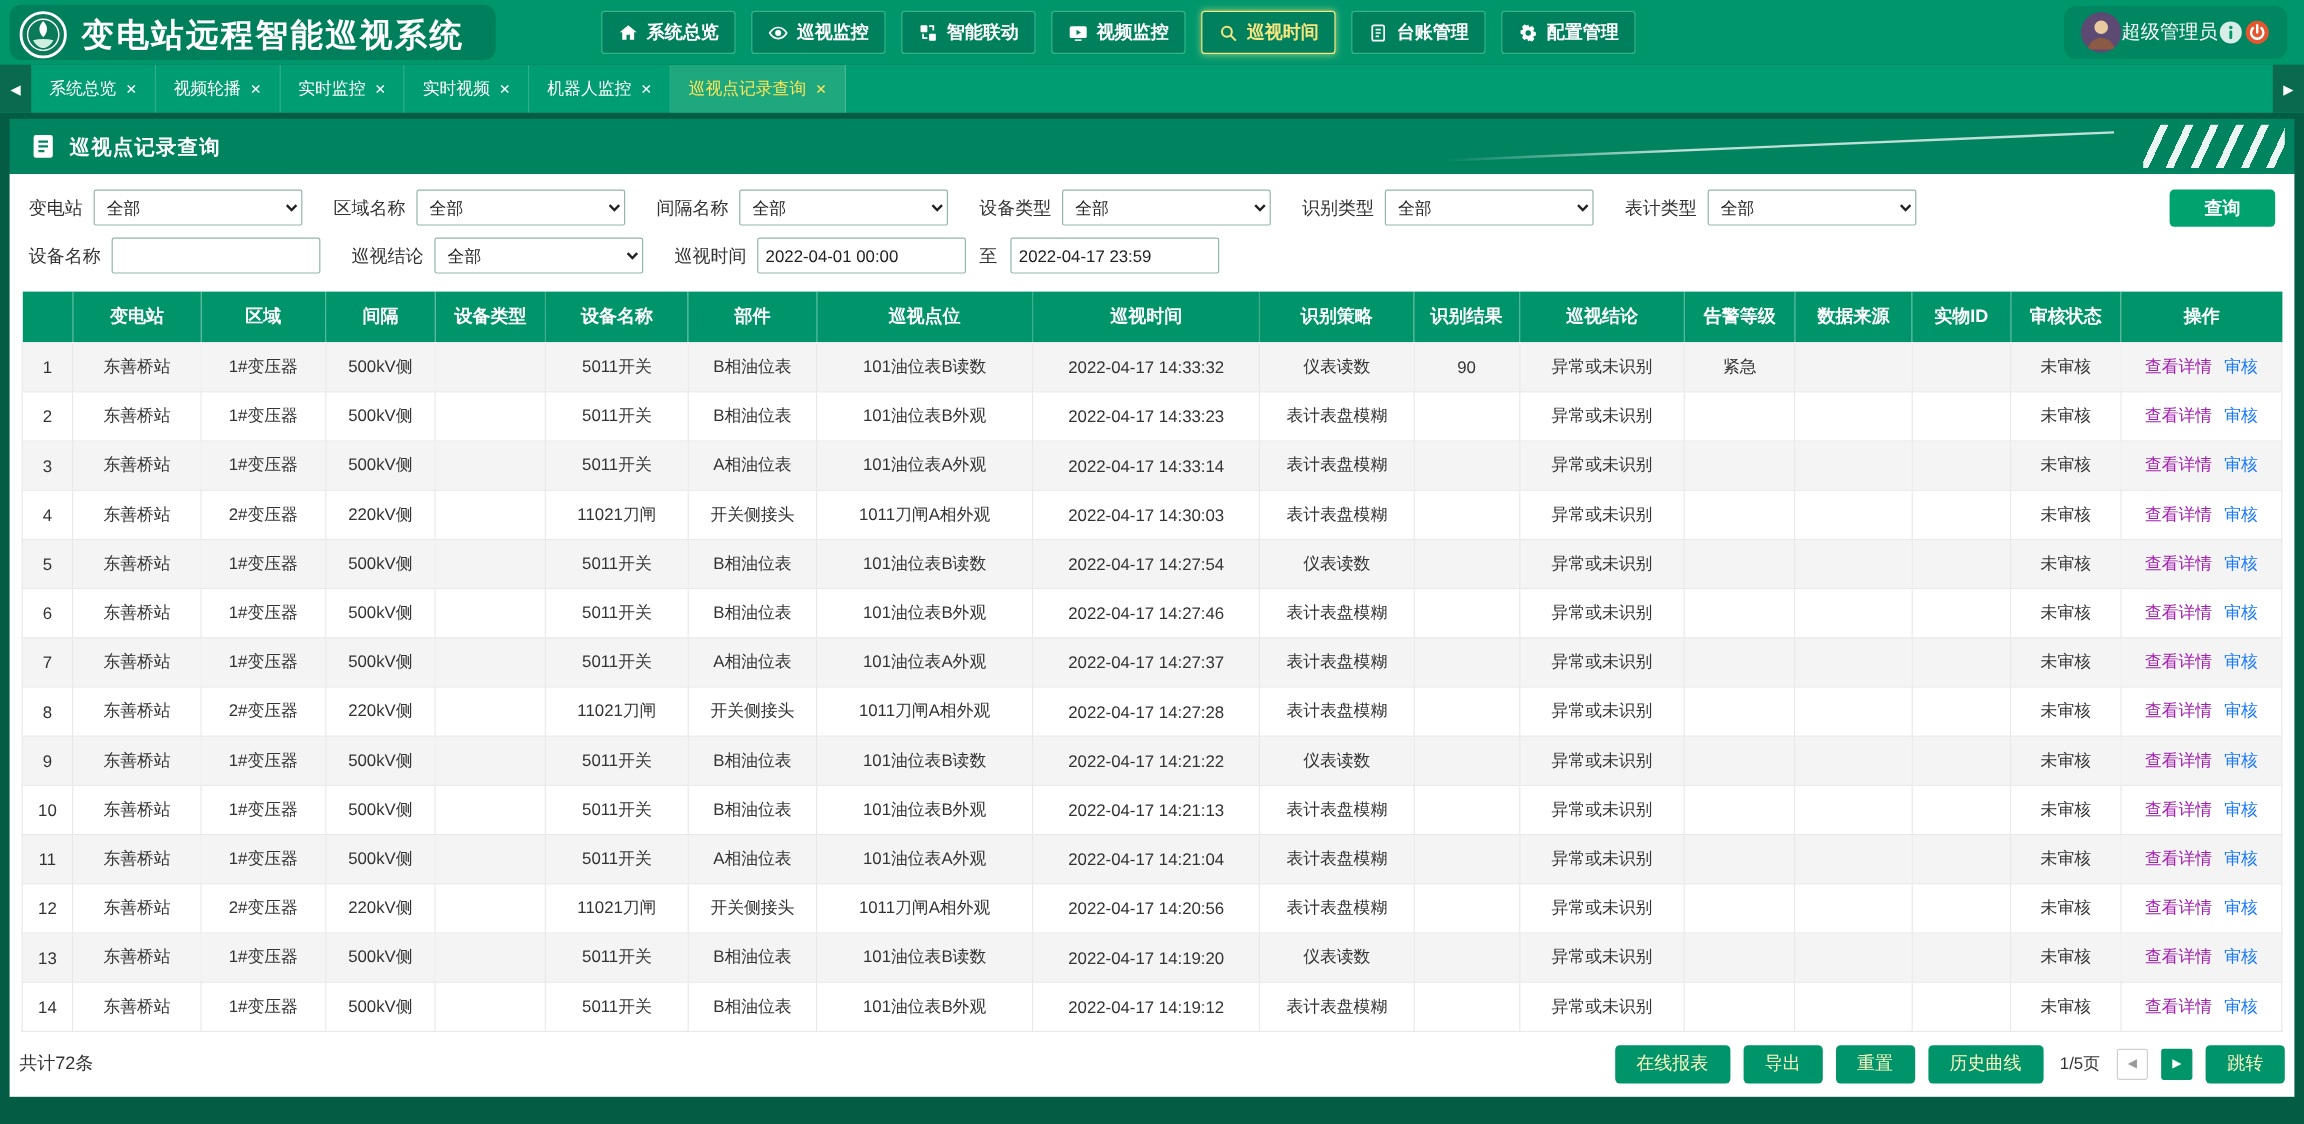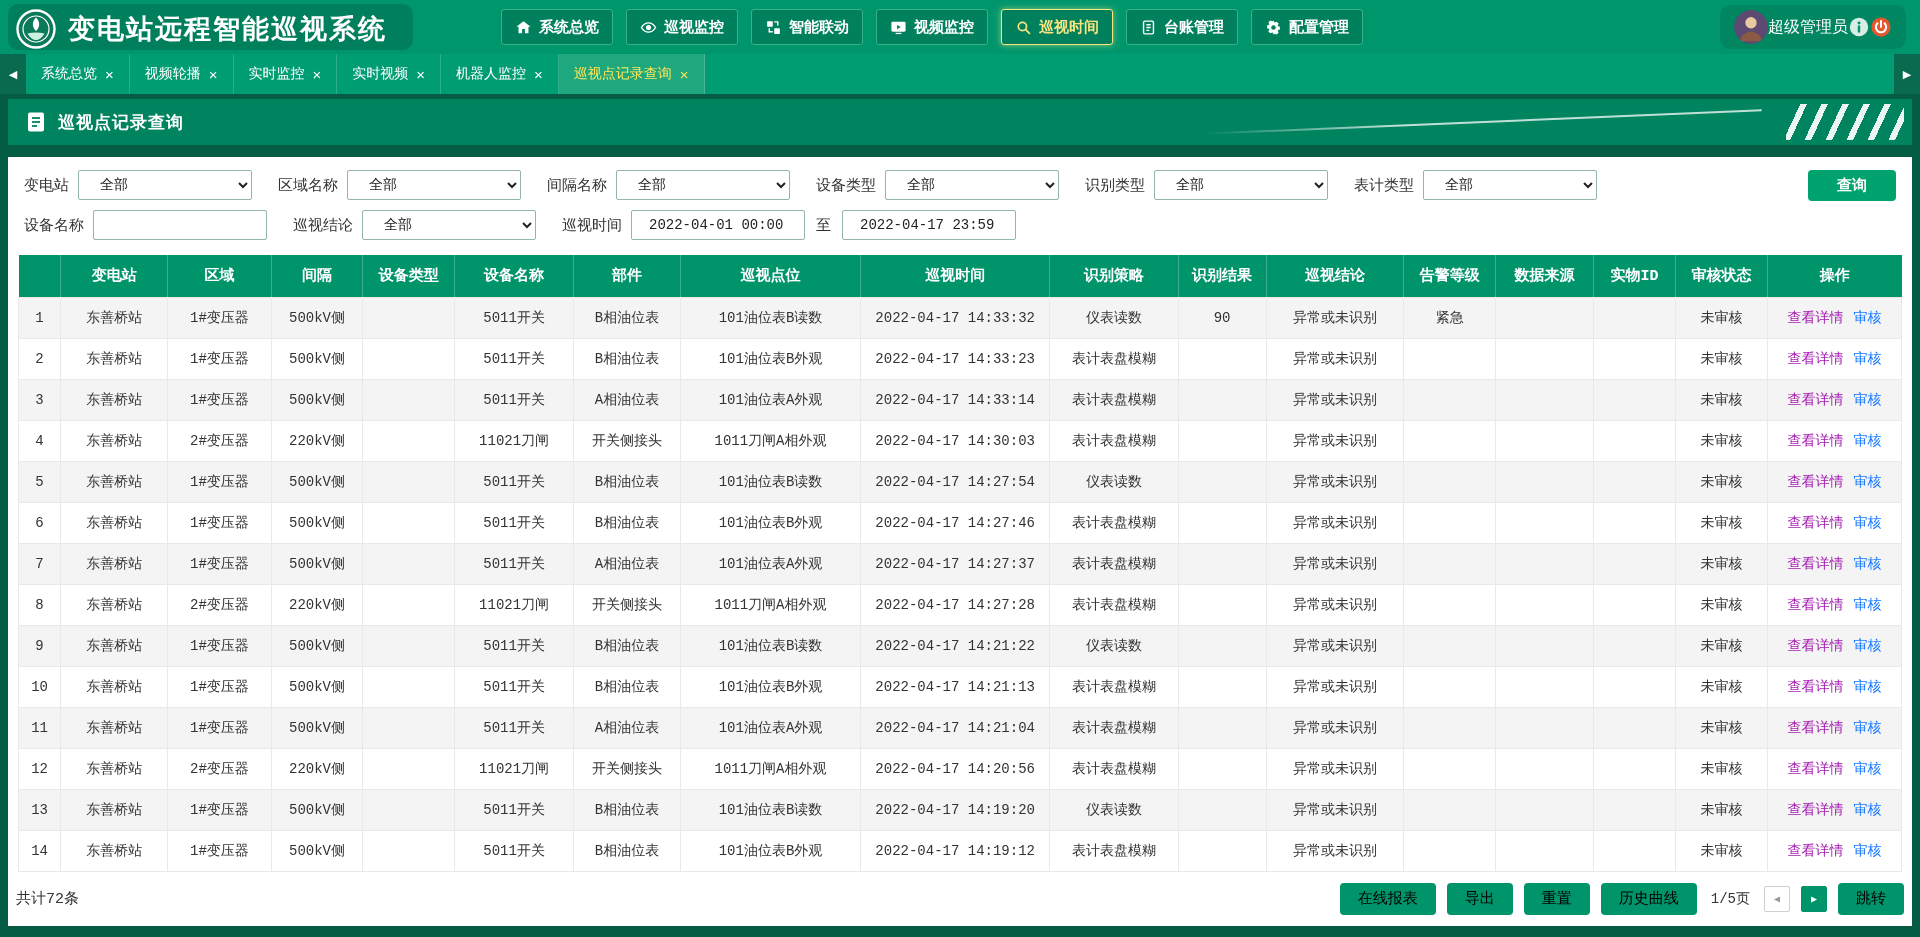--- a/index.html
+++ b/index.html
@@ -72,30 +72,30 @@
     position:absolute; right:150px; top:22px; width:560px; height:2px;
     background:linear-gradient(90deg, rgba(255,255,255,0), rgba(255,255,255,.75) 35%, rgba(255,255,255,.75));
     transform:rotate(-2.4deg);
   }
   .deco-stripes {
     position:absolute; right:8px; top:5px; bottom:5px; width:118px;
     background:repeating-linear-gradient(115deg, transparent 0 13px, rgba(255,255,255,.92) 13px 19px);
   }
 
   
-  .content-panel { margin:12px 8px; background:#fff;font-family:Liberation Mono, monospace; }
+  .content-panel { margin:0 8px; background:#fff; }
 
   .filters { position:relative; padding:13px 16px 12px; }
   .frow { display:flex; align-items:center; gap:26px; }
   .frow + .frow { margin-top:10px; }
   .fgroup { display:flex; align-items:center; gap:9px; }
   .fgroup label, .fgroup .flabel { font-size:15px; color:#333; white-space:nowrap; }
   .f-select, .f-input {
     width:174px; height:30px; font-size:14px; font-family:inherit;
-    border:1px solid #94B5A9; border-radius:2px; background:#fff; color:#222; padding:0 17px;
+    border:1px solid #94B5A9; border-radius:2px; background:#fff; color:#222; padding:0 6px;
   }
   .to-sep { font-size:15px; color:#333; margin:0 2px; }
   .search-btn {
     position:absolute; right:16px; top:13px;
     width:88px; height:31px; border:none; border-radius:4px; cursor:pointer;
     background:var(--accent-green,#00A36E); color:#fff; font-size:15px; font-weight:bold; font-family:inherit;
   }
 
   
   .table-wrap { margin:3px 10px 0; }
@@ -113,21 +113,21 @@
   tbody tr:nth-child(odd) td { background:#F4F4F4; }
   tbody tr:nth-child(even) td { background:#fff; }
   .link-dark { color:#a21caf; cursor:pointer; margin-right:10px; }
   .link-blue { color:var(--link-blue,#1677FF); cursor:pointer; }
 
   
   .list-footer { display:flex; align-items:center; gap:11px; padding:11px 8px; }
   .total-count { font-size:15px; color:#333; margin-right:auto; }
   .foot-btn {
     height:32px; padding:0 18px; border:none; border-radius:4px; cursor:pointer;
-    background:var(--button-green,#00946B); color:#000000; font-size:15px; font-family:inherit; white-space:nowrap;
+    background:var(--button-green,#00946B); color:#fef9c3; font-size:15px; font-family:inherit; white-space:nowrap;
   }
   .page-info { font-size:14px; color:#333; margin:0 3px; }
   .pg-btn {
     width:26px; height:26px; border:1px solid #CFCFCF; background:#fff;
     font-size:10px; cursor:pointer; border-radius:2px; font-family:inherit;
   }
   .pg-prev { color:#9a9a9a; }
   .pg-next { background:var(--button-green,#00946B); border-color:var(--button-green,#00946B); color:#fff; }
 </style>
 </head>

